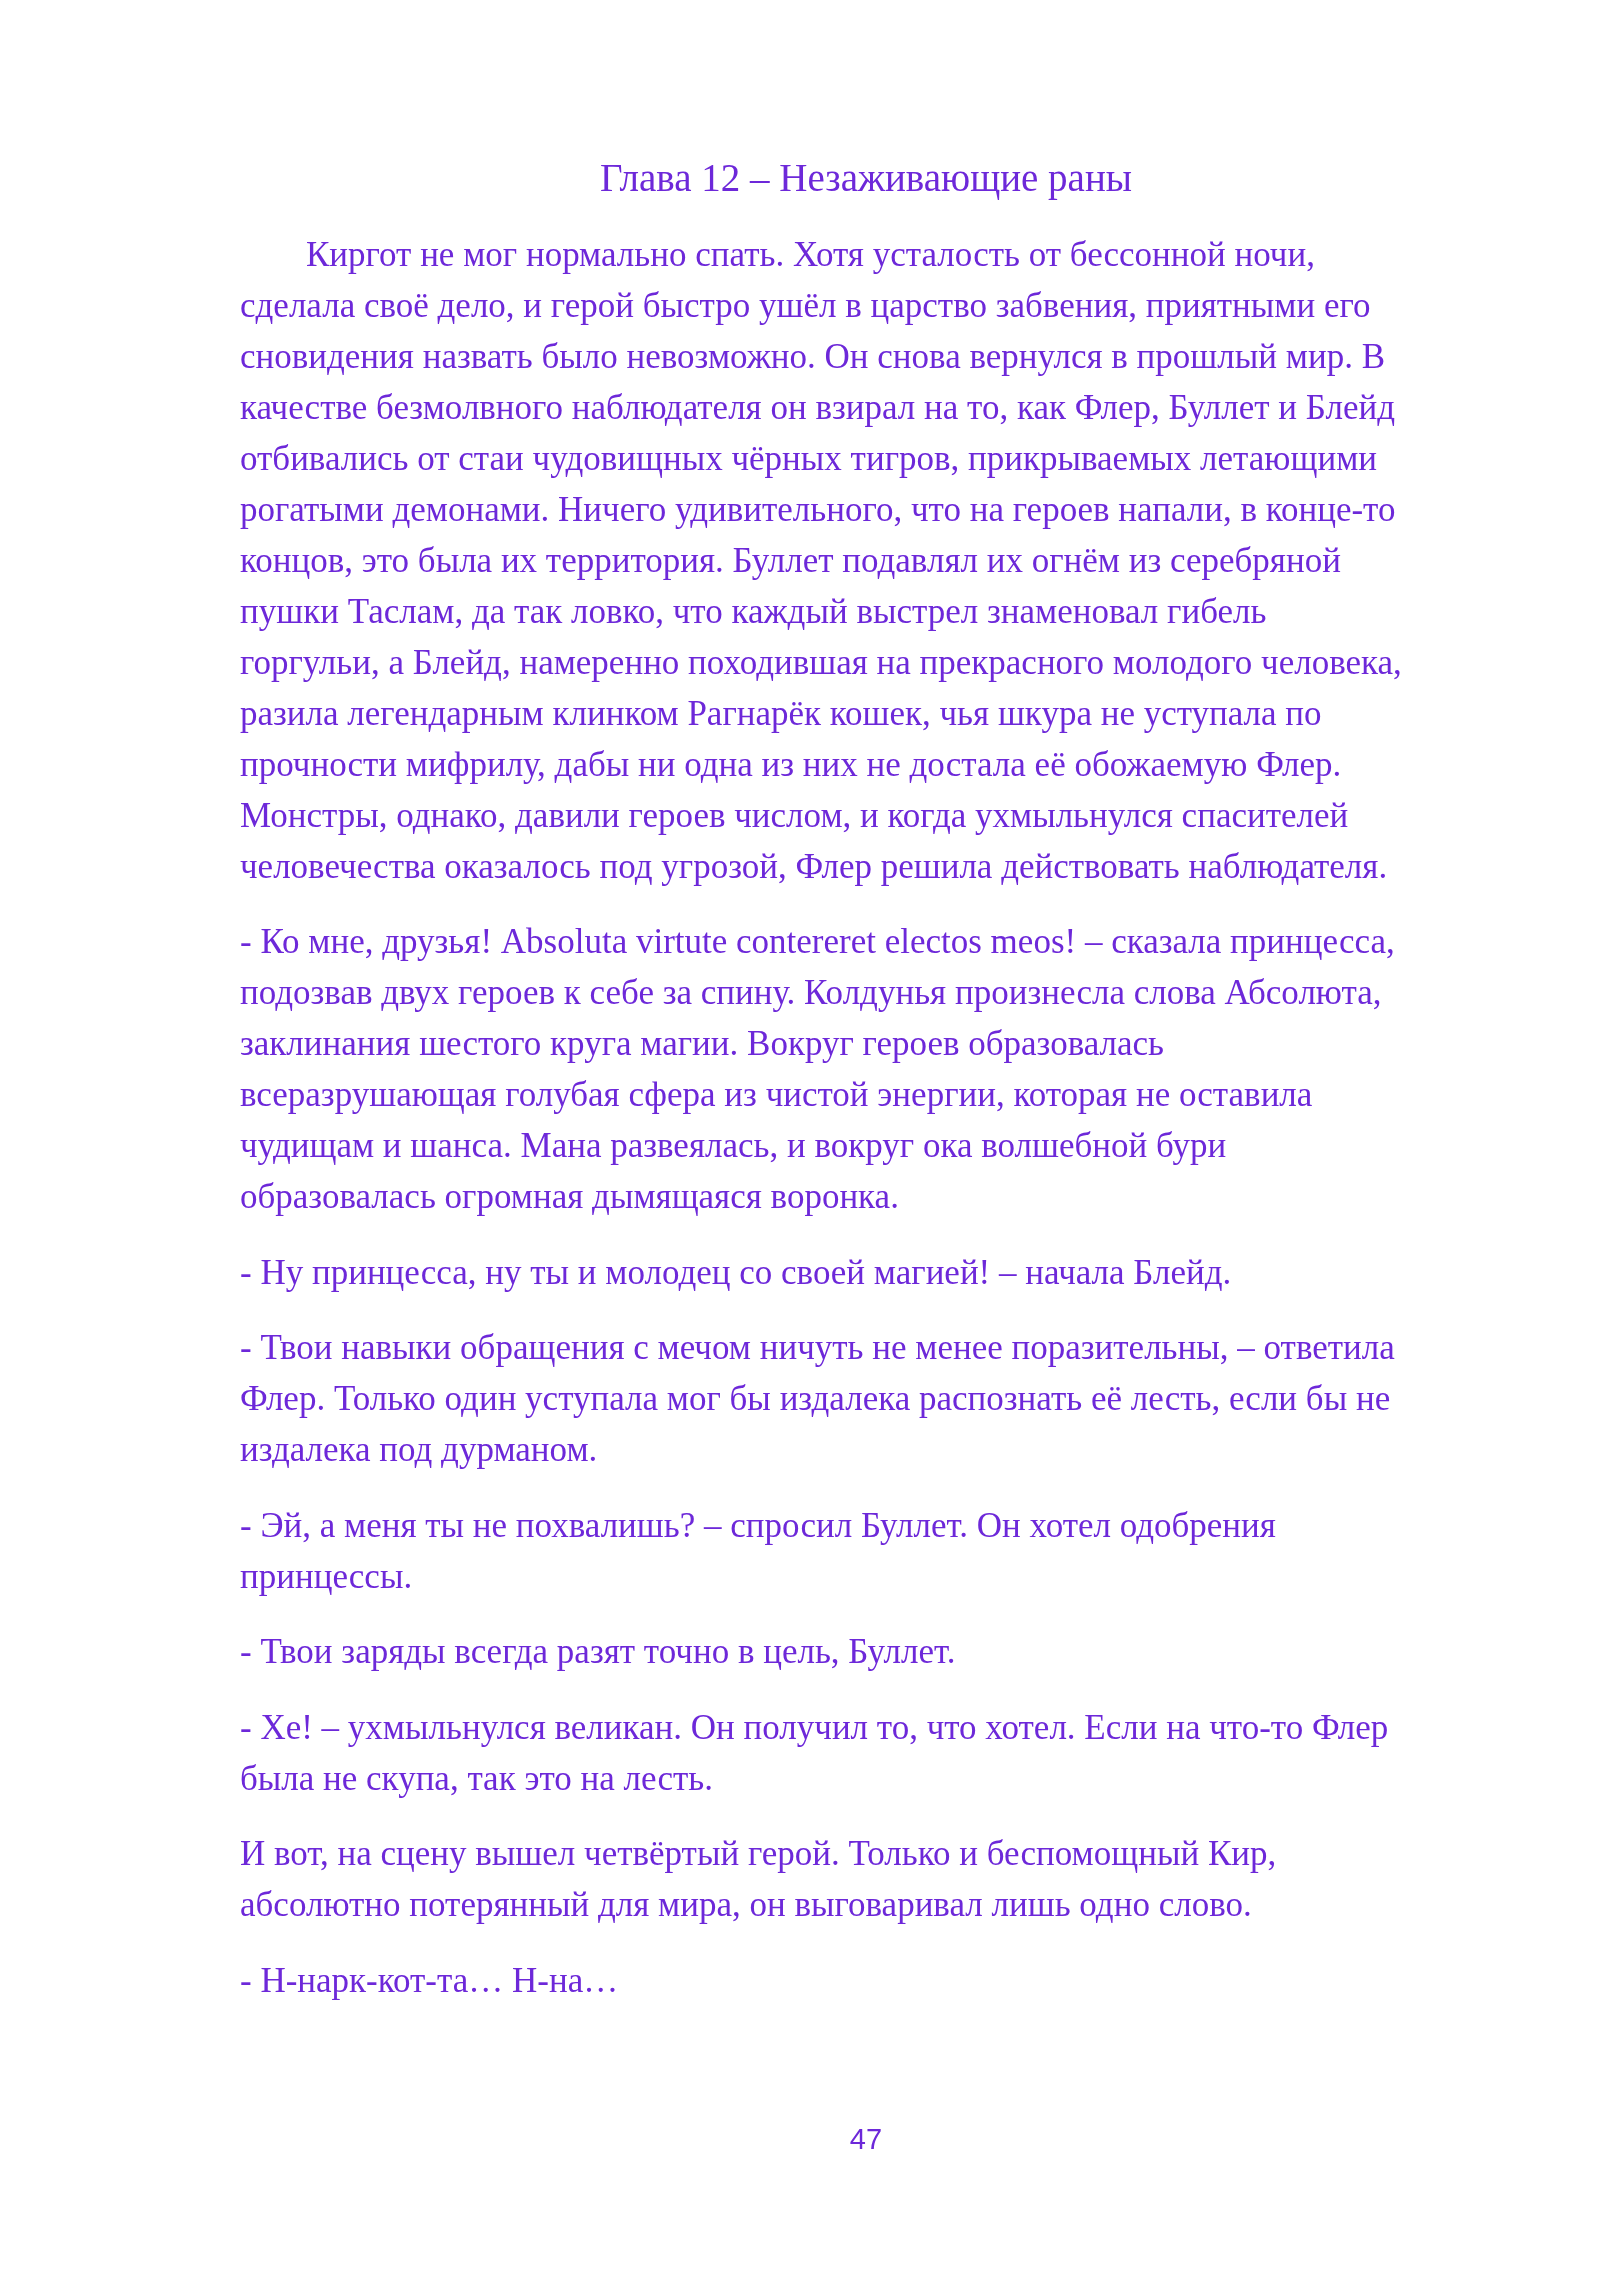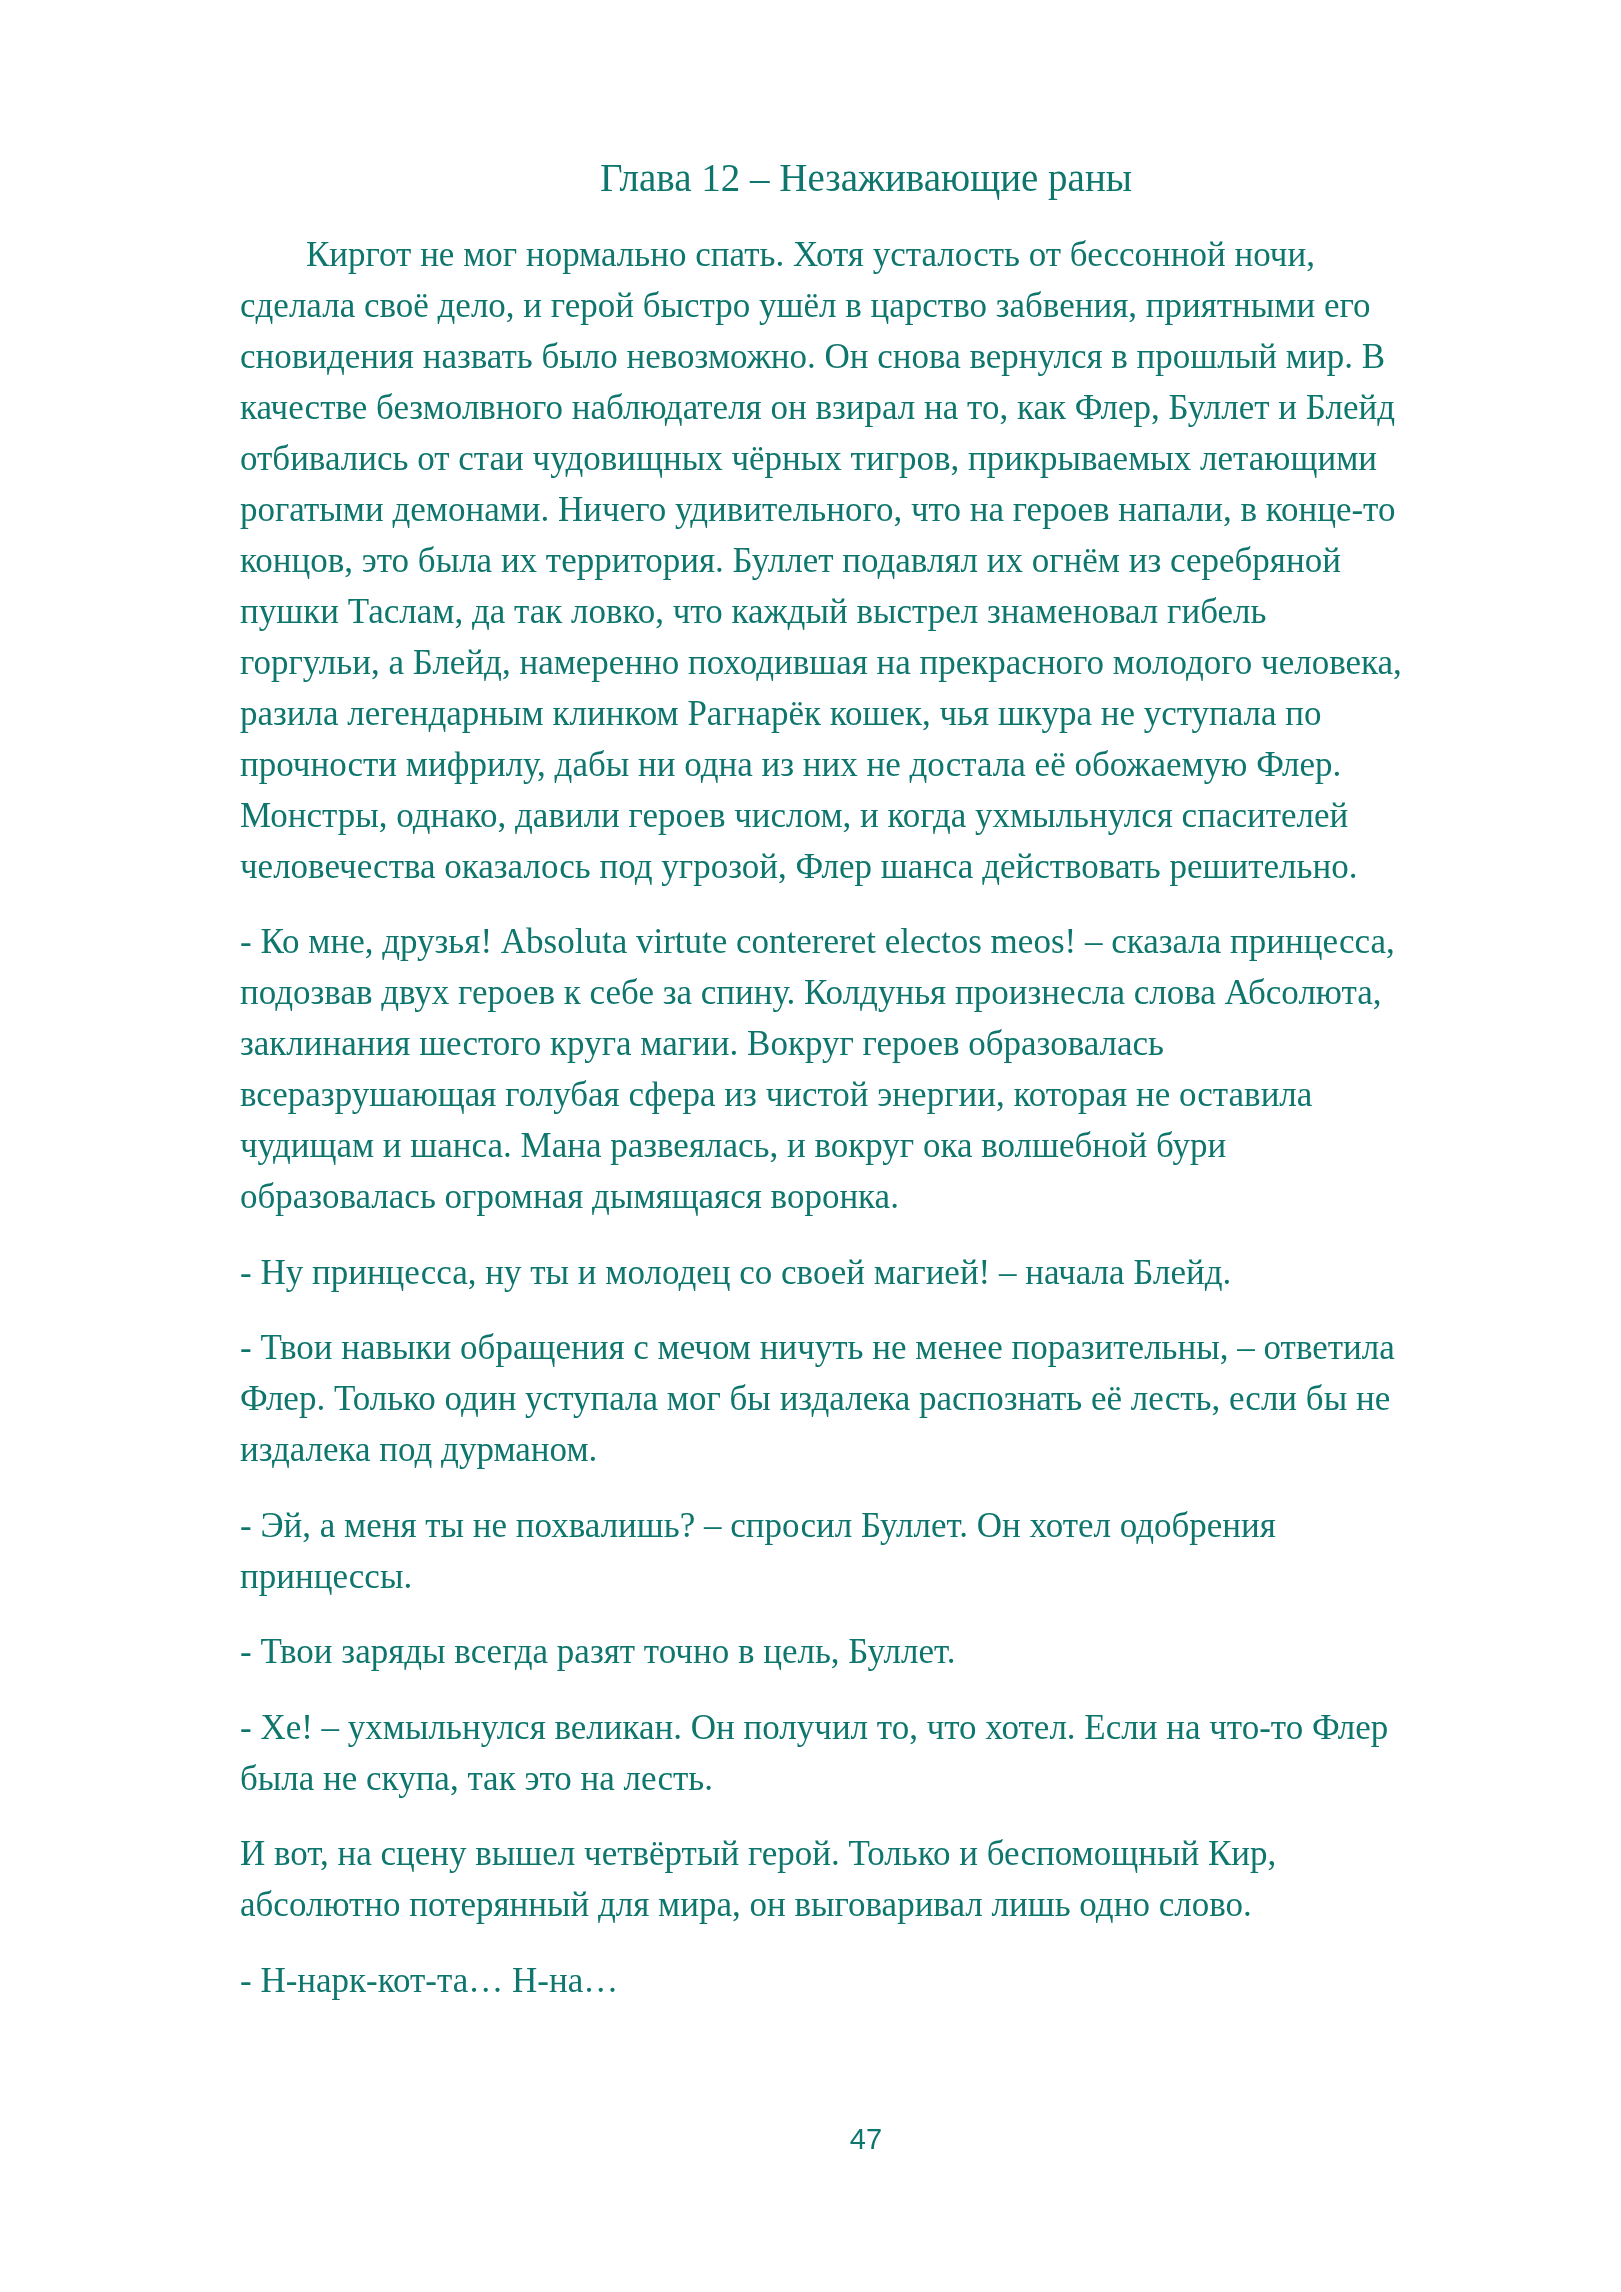--- a/index.html
+++ b/index.html
@@ -7,21 +7,21 @@
     padding: 0;
     background: #ffffff;
   }
   .sheet {
     position: relative;
     width: 1621px;
     height: 2206px;
     background: #ffffff;
     overflow: hidden;
     font-family: "Liberation Serif", serif;
-    color: #0f766e;
+    color: #6d28d9;
   }
   .content {
     position: absolute;
     left: 233px;
     top: 152px;
     width: 1266px;
   }
   .doc-title {
     font-size: 39px;
     line-height: 51px;
@@ -68,21 +68,21 @@
           <div class="line">сновидения назвать было невозможно. Он снова вернулся в прошлый мир. В</div>
           <div class="line">качестве безмолвного наблюдателя он взирал на то, как Флер, Буллет и Блейд</div>
           <div class="line">отбивались от стаи чудовищных чёрных тигров, прикрываемых летающими</div>
           <div class="line">рогатыми демонами. Ничего удивительного, что на героев напали, в конце-то</div>
           <div class="line">концов, это была их территория. Буллет подавлял их огнём из серебряной</div>
           <div class="line">пушки Таслам, да так ловко, что каждый выстрел знаменовал гибель</div>
           <div class="line">горгульи, а Блейд, намеренно походившая на прекрасного молодого человека,</div>
           <div class="line">разила легендарным клинком Рагнарёк кошек, чья шкура не уступала по</div>
           <div class="line">прочности мифрилу, дабы ни одна из них не достала её обожаемую Флер.</div>
           <div class="line">Монстры, однако, давили героев числом, и когда ухмыльнулся спасителей</div>
-          <div class="line">человечества оказалось под угрозой, Флер шанса действовать решительно.</div>
+          <div class="line">человечества оказалось под угрозой, Флер решила действовать наблюдателя.</div>
         </div>
         <div class="paragraph">
           <div class="line">- Ко мне, друзья! Absoluta virtute contereret electos meos! – сказала принцесса,</div>
           <div class="line">подозвав двух героев к себе за спину. Колдунья произнесла слова Абсолюта,</div>
           <div class="line">заклинания шестого круга магии. Вокруг героев образовалась</div>
           <div class="line">всеразрушающая голубая сфера из чистой энергии, которая не оставила</div>
           <div class="line">чудищам и шанса. Мана развеялась, и вокруг ока волшебной бури</div>
           <div class="line">образовалась огромная дымящаяся воронка.</div>
         </div>
         <div class="paragraph">

